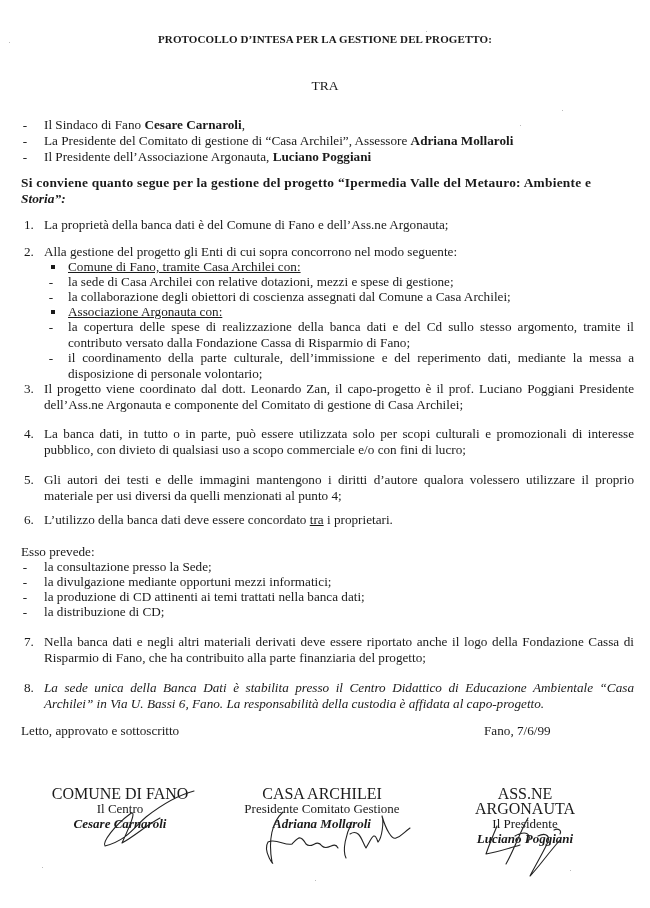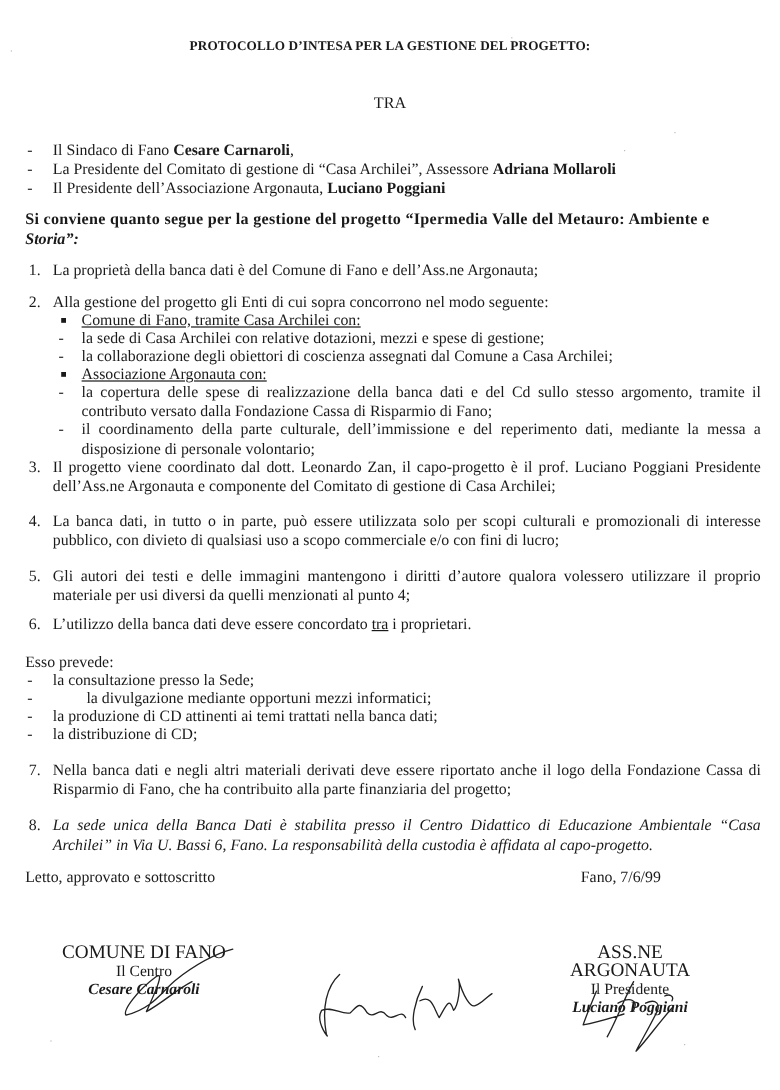--- a/index.html
+++ b/index.html
@@ -144,21 +144,21 @@
   <div>
     <span class="num abs" style="left:24px; top:512px;">6.</span>
     <span class="abs" style="left:44px; top:512px;"><span>L’utilizzo della banca dati deve essere concordato </span><span class="u">tra</span><span> i proprietari.</span></span>
   </div>
 
   <div>
     <span class="abs" style="left:21px; top:544px;">Esso prevede:</span>
     <span class="dash" style="left:20px; top:559px;">-</span>
     <span class="abs" style="left:44px; top:559px;">la consultazione presso la Sede;</span>
     <span class="dash" style="left:20px; top:574px;">-</span>
-    <span class="abs" style="left:44px; top:574px;margin-left:28px;">la divulgazione mediante opportuni mezzi informatici;</span>
+    <span class="abs" style="left:44px; top:574px;">la divulgazione mediante opportuni mezzi informatici;</span>
     <span class="dash" style="left:20px; top:589px;">-</span>
     <span class="abs" style="left:44px; top:589px;">la produzione di CD attinenti ai temi trattati nella banca dati;</span>
     <span class="dash" style="left:20px; top:604px;">-</span>
     <span class="abs" style="left:44px; top:604px;">la distribuzione di CD;</span>
   </div>
 
   <div>
     <span class="num abs" style="left:24px; top:634px;">7.</span>
     <div class="block wrap justify" style="left:44px; top:634px; width:590px;">Nella banca dati e negli altri materiali derivati deve essere riportato anche il logo della Fondazione Cassa di Risparmio di Fano, che ha contribuito alla parte finanziaria del progetto;</div>
   </div>
@@ -168,20 +168,25 @@
     <div class="block wrap justify" style="left:44px; top:680px; width:590px;font-style:italic;">La sede unica della Banca Dati è stabilita presso il Centro Didattico di Educazione Ambientale “Casa Archilei” in Via U. Bassi 6, Fano. La responsabilità della custodia è affidata al capo-progetto.</div>
   </div>
 
   <span class="abs" style="left:21px; top:723px;">Letto, approvato e sottoscritto</span>
   <span class="abs" style="left:484px; top:723px;">Fano, 7/6/99</span>
 
   <div class="sig-block" style="left:50px; top:786px; width:140px;">
     <div class="org">COMUNE DI FANO</div>
     <div>Il Centro</div>
     <div class="name">Cesare Carnaroli</div>
+  </div>
+  <div class="sig-block" style="left:232px; top:786px; width:180px;">
+    <div class="org">CASA ARCHILEI</div>
+    <div>Presidente Comitato Gestione</div>
+    <div class="name">Adriana Mollaroli</div>
   </div>
   <div class="sig-block" style="left:450px; top:786px; width:150px;">
     <div class="org">ASS.NE ARGONAUTA</div>
     <div>Il Presidente</div>
     <div class="name">Luciano Poggiani</div>
   </div>
 
   <svg class="sig" style="left:0; top:0;" width="650" height="908">
     <g fill="none" stroke="#222" stroke-width="1.1" stroke-linecap="round" stroke-linejoin="round">
 

